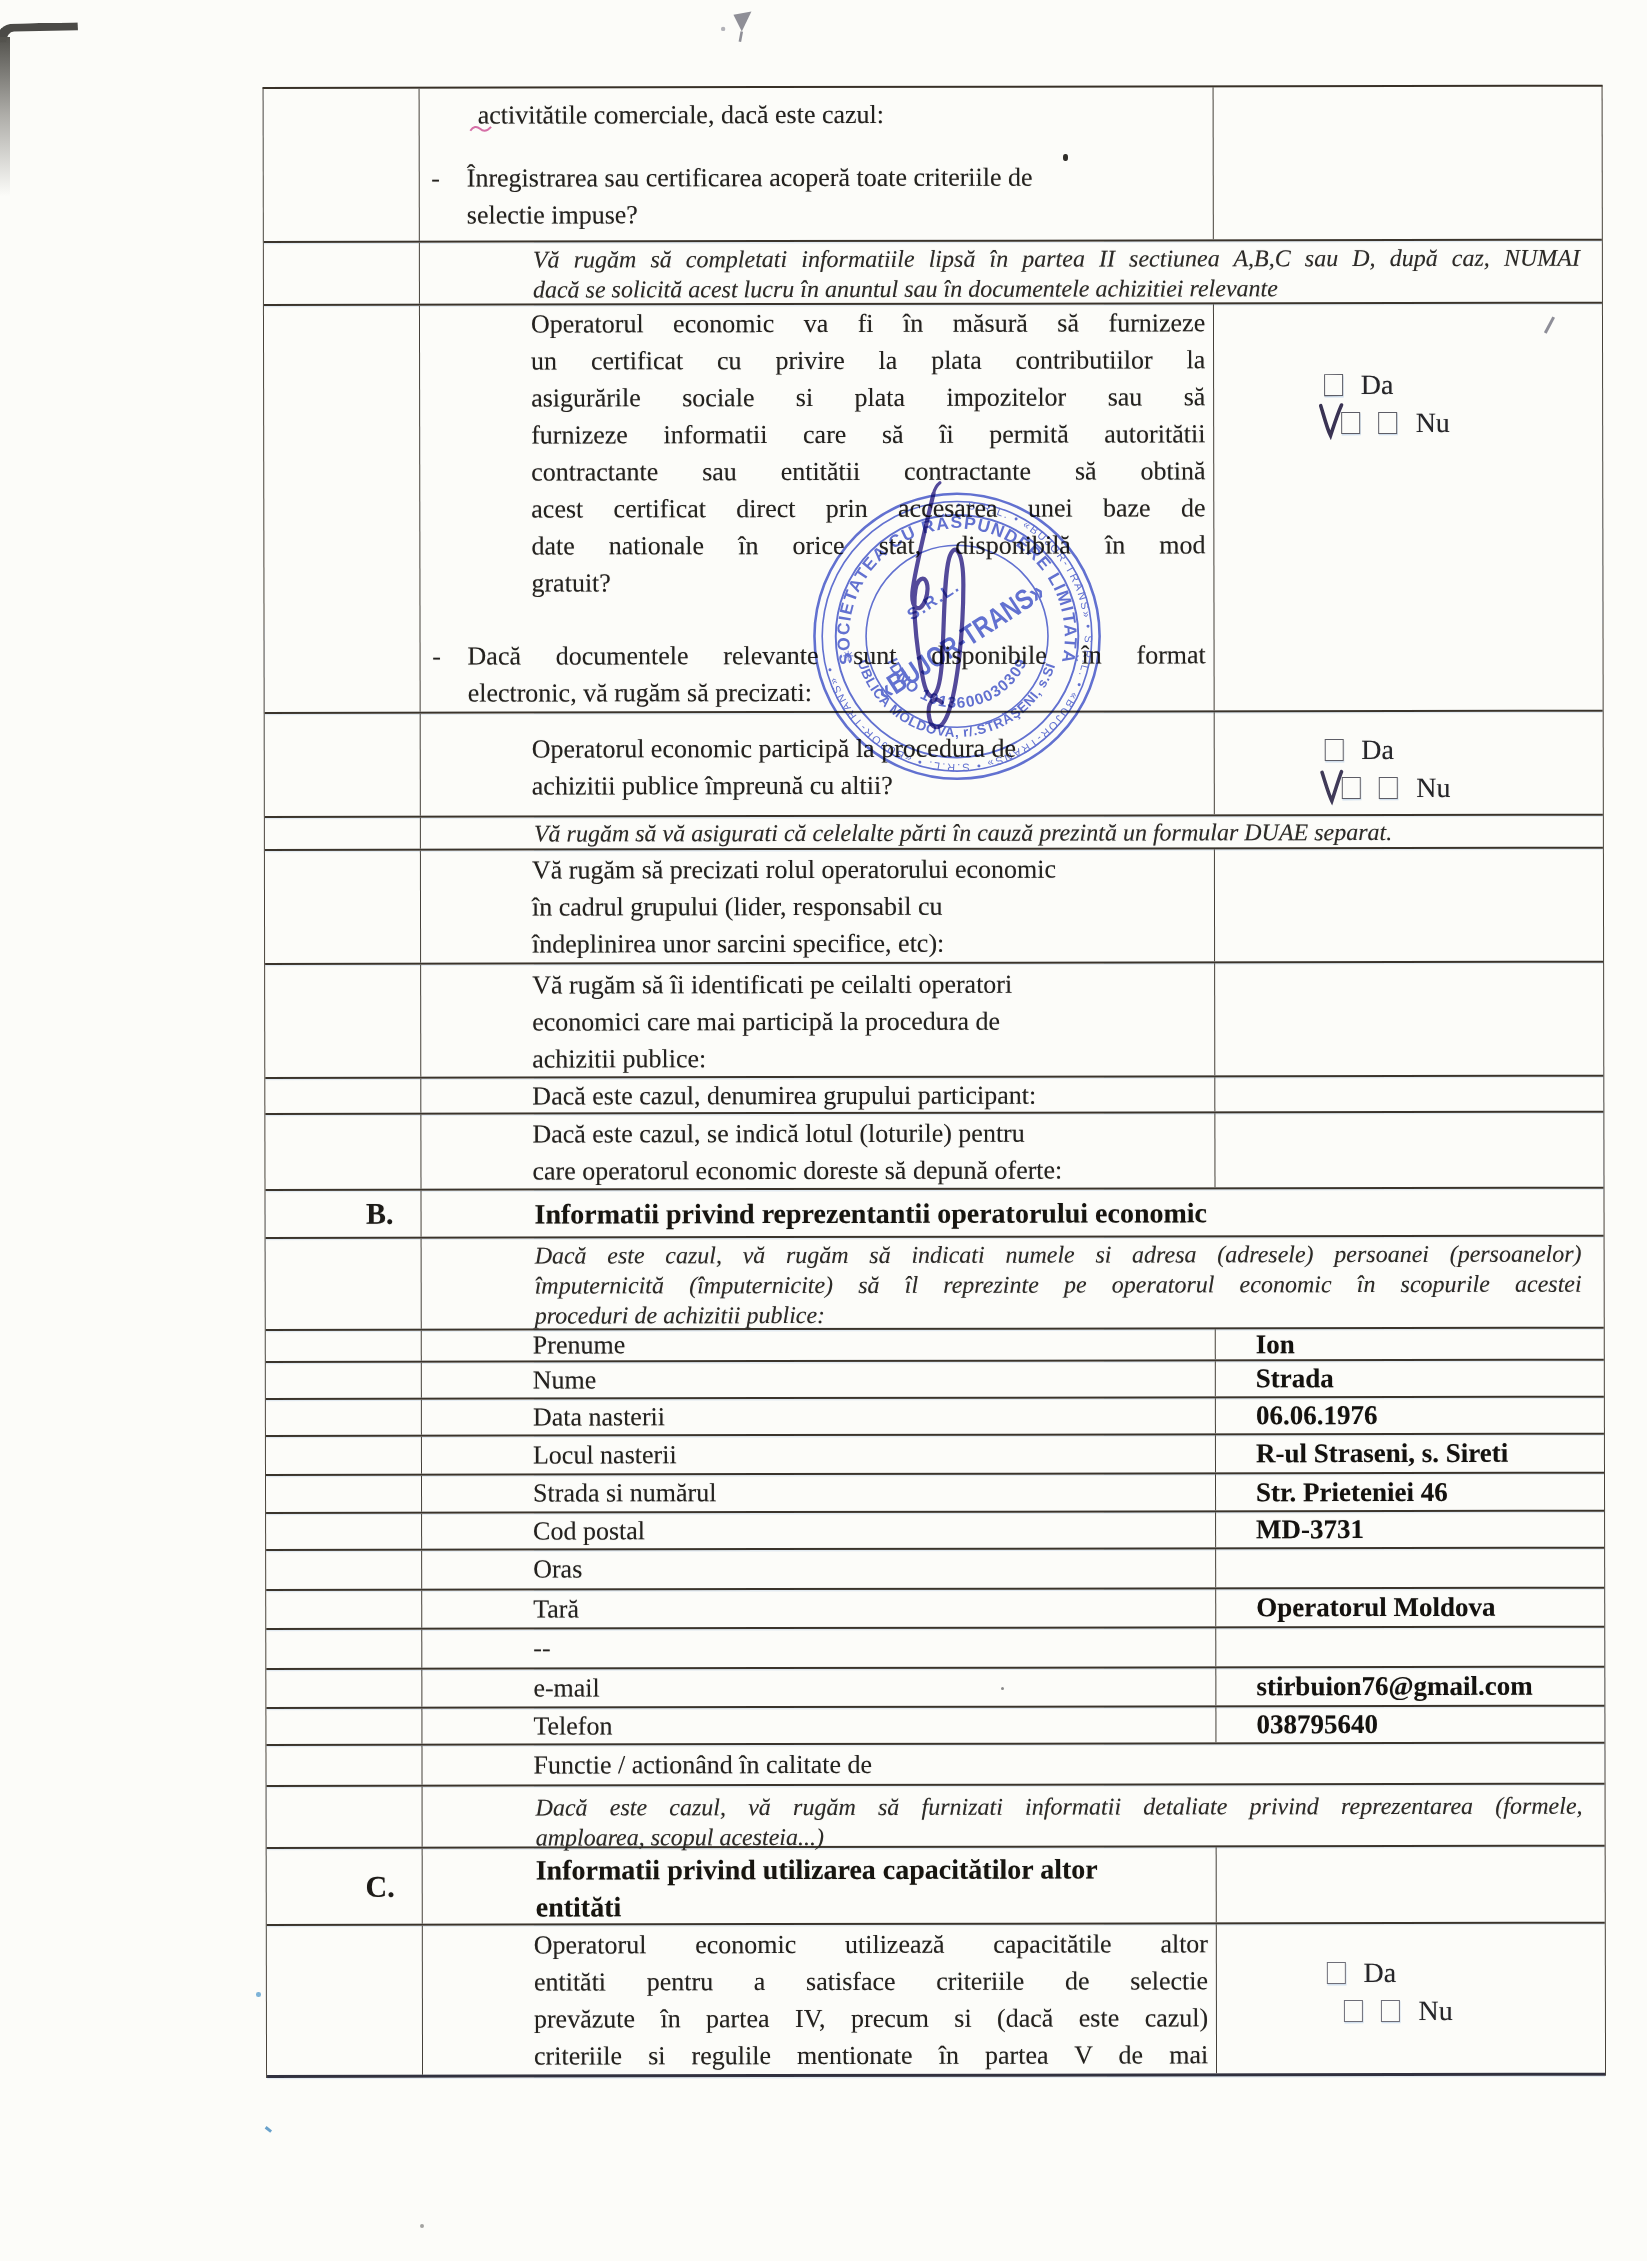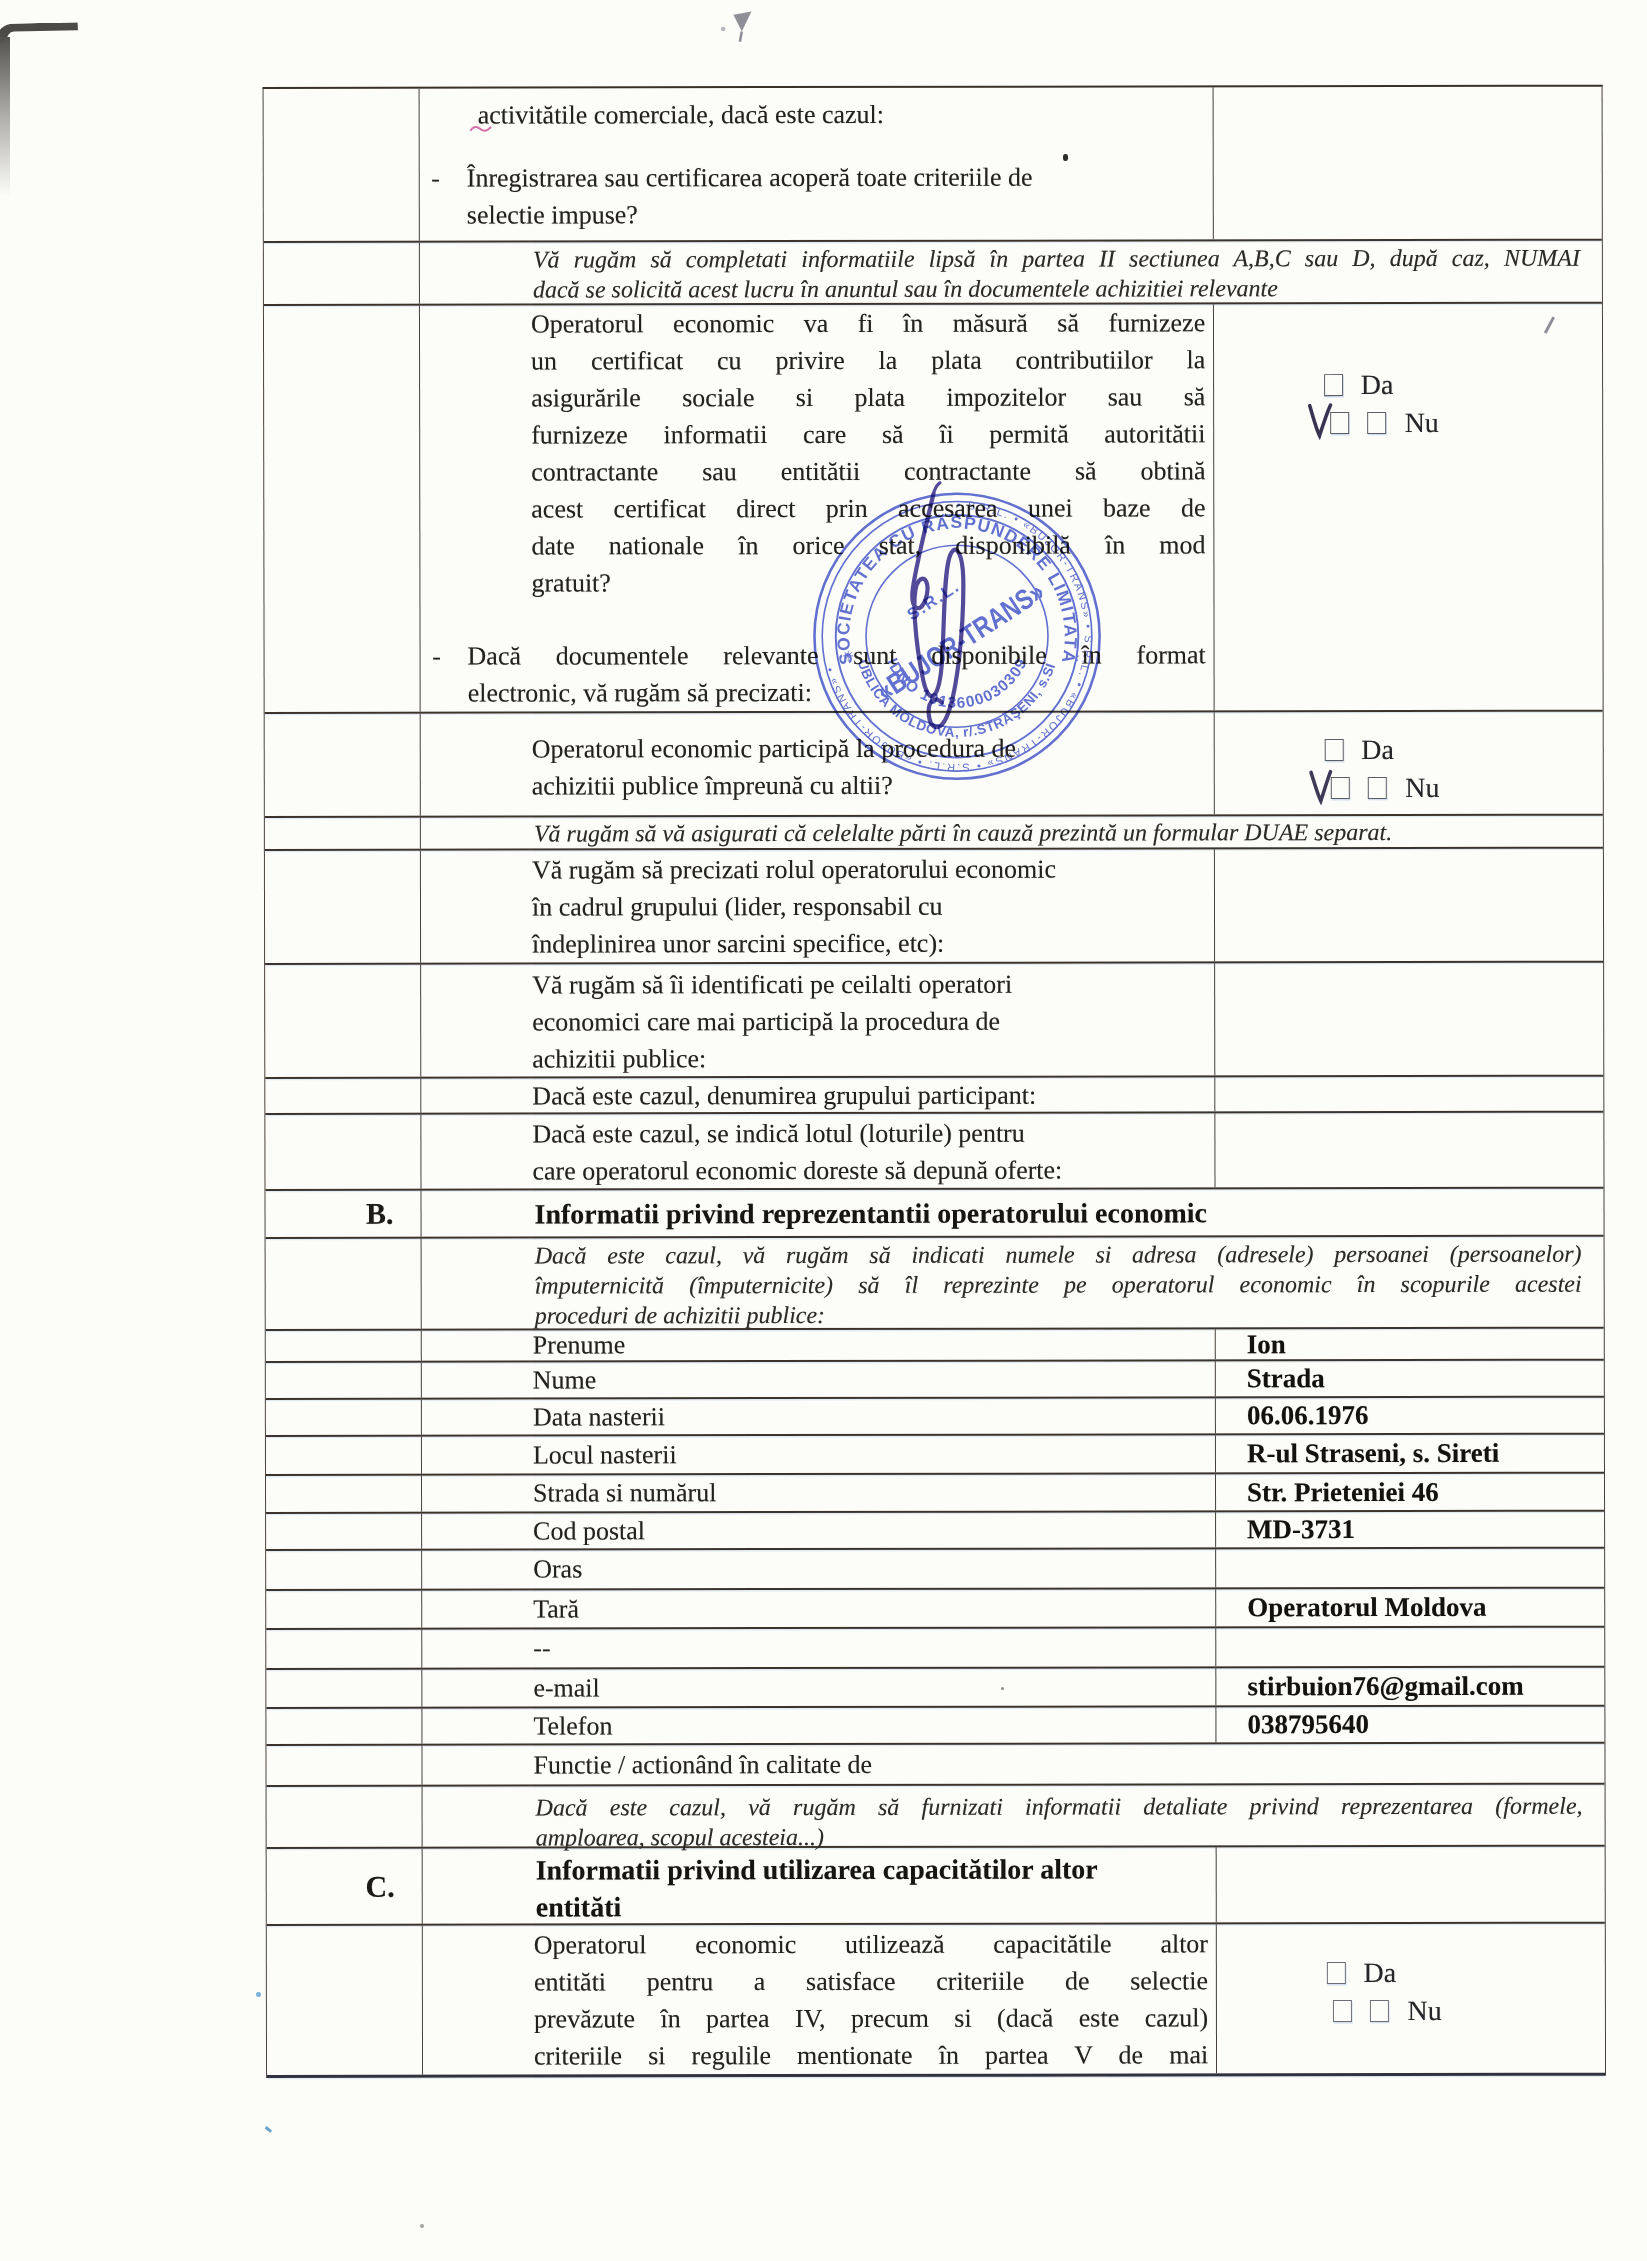--- a/index.html
+++ b/index.html
@@ -24,30 +24,30 @@
   .sec { font-weight:bold; font-size:30px; text-align:right; padding-right:27px; color:#1d1b18; }
   .vc { display:flex; flex-direction:column; justify-content:center; }
 
   .txt  { font-size:26px; line-height:37px; white-space:nowrap; }
   .ind  { margin-left:111px; margin-right:7.8px; }
   .j    { white-space:normal; text-align:justify; text-align-last:justify; }
   .bullet { display:flex; }
   .dash { width:47px; padding-left:11.6px; flex:none; font-size:26px; line-height:37px; }
   .btxt { flex:1; margin-right:7.8px; min-width:0; }
   .lbl  { font-size:26px; margin-left:111px; white-space:nowrap; }
-  .val  { font-size:27px; font-weight:bold; margin-left:31px; color:#14120f; white-space:nowrap; }
+  .val  { font-size:27px; font-weight:bold; margin-left:40px; color:#14120f; white-space:nowrap; }
   .it   { font-style:italic; font-size:24px; line-height:30px; margin-left:113px; margin-right:22px; color:#2c2a27; }
   .hd   { font-weight:bold; font-size:28px; line-height:37px; margin-left:113px; color:#171510; white-space:nowrap; }
 
   .ans { padding-left:110px; }
   .opt { display:flex; align-items:center; height:38px; font-size:28px; color:#26262a; position:relative;gap:12px; }
   .opt .cb { width:19.4px; height:22px; border:1.9px solid #5d5d66; margin-right:5.2px; flex:none;
              box-shadow:0.6px 1.3px 0 rgba(130,170,215,.35); }
   .opt .cb+.cb { margin-right:6.5px; }
-  .nu { margin-left:6px; }
+  .nu { margin-left:17px; }
   .lt .cb { border-color:#6e6e78; }
   .tick { position:absolute; left:-23px; top:-2.6px; }
 
   
   .corner-top { position:absolute; left:-5.2px; top:23px; width:83px; height:19.4px;
     border-top:8.4px solid #4b4a47; border-left:11px solid #4b4a47; border-top-left-radius:19.4px;
     transform:rotate(-1.1deg); }
   .corner-side { position:absolute; left:0; top:37px; width:9.7px; height:173px;
     background:linear-gradient(180deg,#53524d 0%, rgba(110,108,102,.55) 45%, rgba(120,118,112,0) 92%); }
   .speck { position:absolute; border-radius:50%; }

